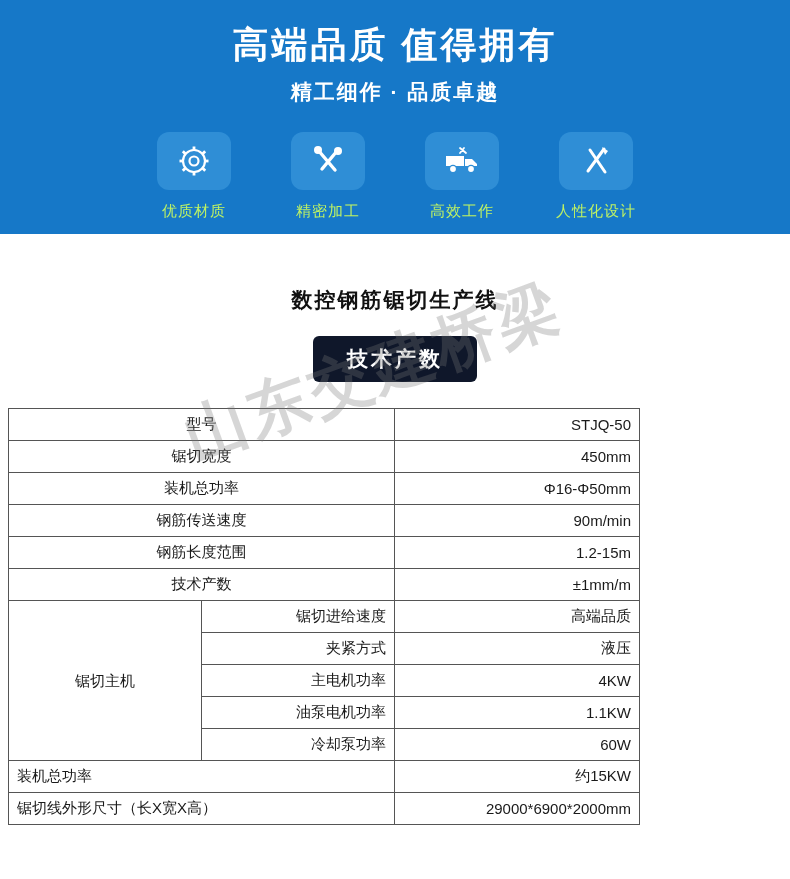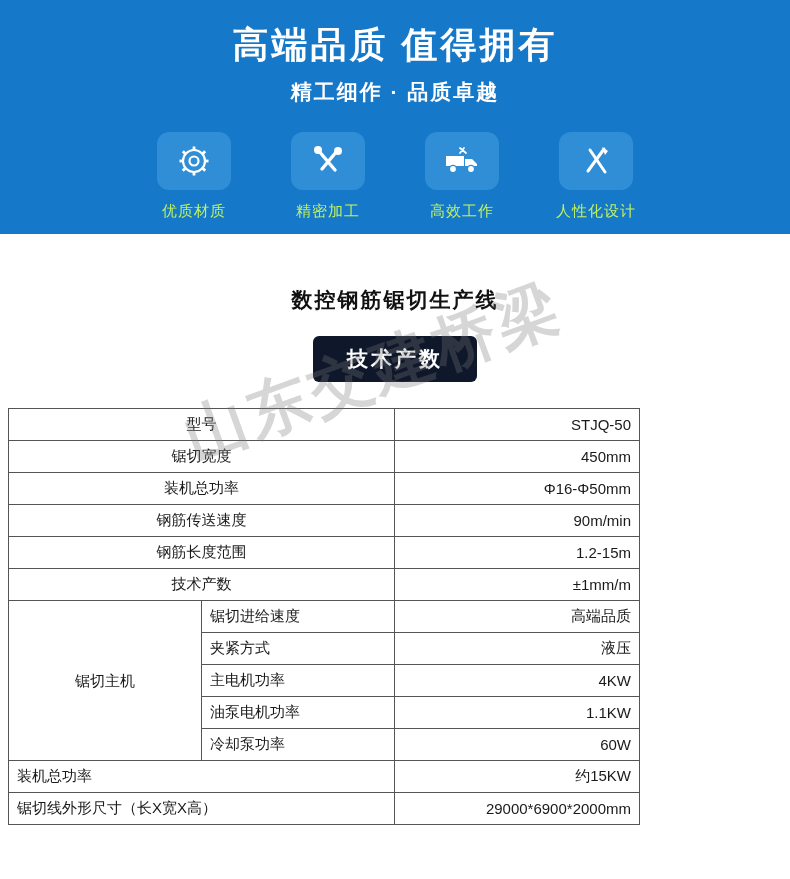--- a/index.html
+++ b/index.html
@@ -132,21 +132,21 @@
   }
   td.group-label {
     width: 64px;
     text-align: center;
     line-height: 22px;
     font-size: 15px;
     margin-top: 28px;
   }
   td.sub-label {
     width: 322px;
-    text-align: left;
+    text-align: right;
   }
   td.value {
     text-align: right;
     padding-left: 10px;
   }
   td.wide-label {
     text-align: left;
     padding-left: 10px;
     margin-top: 24px;
   }

